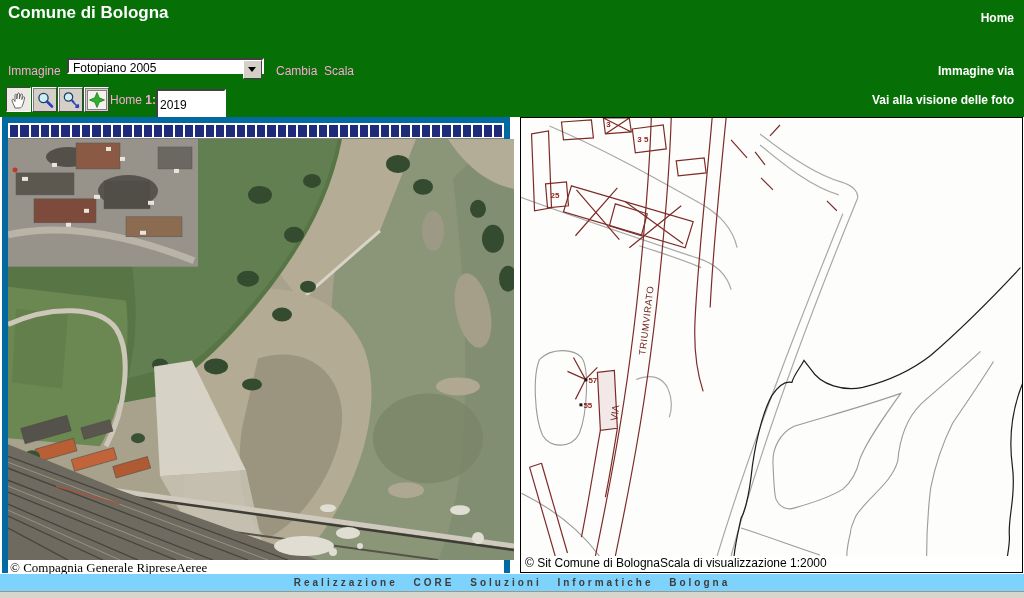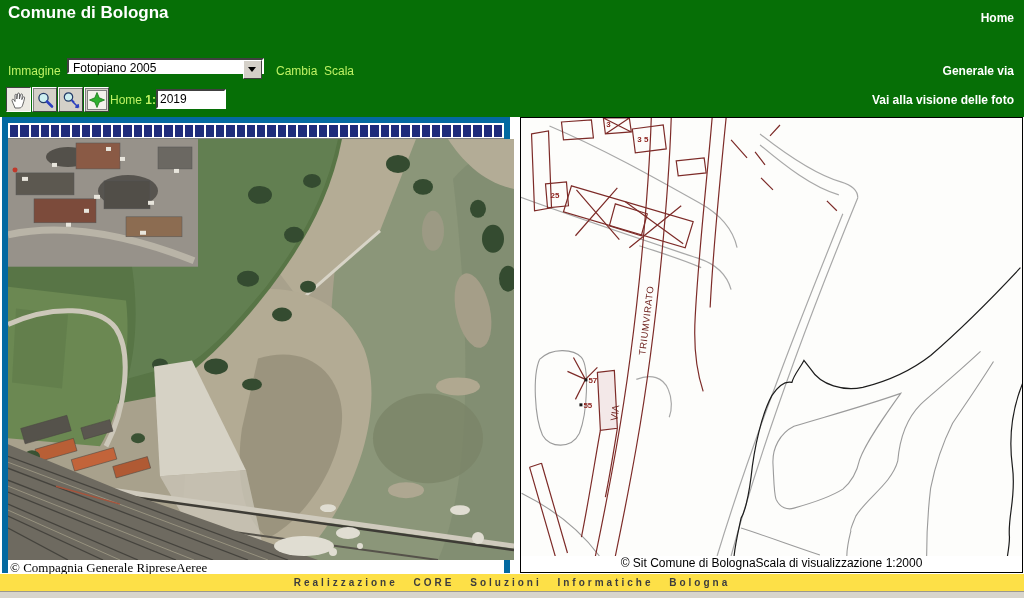--- a/index.html
+++ b/index.html
@@ -4,71 +4,71 @@
 <style>
   html,body{margin:0;padding:0;}
   .page{position:relative;width:1024px;height:598px;background:#ffffff;overflow:hidden;
         font-family:"Liberation Sans",sans-serif;-webkit-font-smoothing:none;}
   
   .header{position:absolute;left:0;top:0;width:1024px;height:117px;background:#066f06;}
   .h-title{position:absolute;left:8px;top:3px;color:#fff;font-size:17px;font-weight:bold;}
   .h-sub{position:absolute;left:8px;top:24px;color:#fff;font-size:12.5px;}
   .navlink{position:absolute;right:10px;color:#fff;font-size:12px;font-weight:bold;cursor:pointer;white-space:nowrap;}
   .nav-home{top:11px;} .nav-ricerca{top:64px;} .nav-vai{top:93px;}
-  .lbl{position:absolute;color:#bef264;font-size:12px;}
+  .lbl{position:absolute;color:#f9a8d4;font-size:12px;}
   .immagine{left:8px;top:64px;}
   .cambia{left:276px;top:64px;cursor:pointer;} .info{left:324px;top:64px;cursor:pointer;}
   
   .dd{position:absolute;left:67px;top:58px;width:197px;height:16px;background:#fff;
       border:2px solid;border-color:#404040 #fff #fff #404040;box-sizing:border-box;cursor:pointer;}
   .dd-text{position:absolute;left:4px;top:1px;font-size:12px;color:#000;}
   .dd-btn{position:absolute;right:0;top:0;width:17px;height:17px;background:#d4d0c8;
       border:1px solid;border-color:#fff #404040 #404040 #fff;}
   .dd-arrow{position:absolute;left:4px;top:6px;width:0;height:0;
       border-left:4px solid transparent;border-right:4px solid transparent;border-top:5px solid #000;}
   
   .tools{position:absolute;left:6px;top:87px;display:flex;}
   .tbtn{width:25px;height:25px;margin-right:1px;background:#d4d0c8;cursor:pointer;
       border:1px solid;border-color:#fff #404040 #404040 #fff;box-shadow:1px 1px 0 #808080 inset;
       display:flex;align-items:center;justify-content:center;box-sizing:border-box;}
   .tbtn.pressed{background:#eceae3;border-color:#404040 #fff #fff #404040;box-shadow:none;}
   .scala{left:110px;top:93px;} .scala b{font-size:12px;}
   .scala-input{position:absolute;left:156px;top:89px;width:62px;height:16px;background:#fff;
-      border:2px solid;border-color:#404040 #fff #fff #404040;font-size:12px;padding:0 2px;
+      border:2px solid;border-color:#404040 #fff #fff #404040;font-size:12px;padding:6px 2px;
       font-family:"Liberation Sans",sans-serif;}
   
   .panel-left{position:absolute;left:2px;top:117px;width:508px;height:456px;background:#fff;
       border:6px solid #0369a1;box-sizing:border-box;}
   .progress{height:16px;background:#fff;border-bottom:1px solid #808080;display:flex;gap:2px;
       padding:2px 2px 1px 2px;box-sizing:border-box;}
   .pblk{flex:1;background:#1e2b7b;}
   .credit-left{height:17px;background:#fff;font-family:"Liberation Serif",serif;font-size:13px;
       color:#000;padding-left:2px;line-height:16px;}
   .panel-right{position:absolute;left:520px;top:117px;width:503px;height:456px;background:#fdfdfb;
       border:1px solid #000;box-sizing:border-box;}
   .credit-right{height:16px;background:#fff;font-size:12px;color:#000;display:flex;
-      justify-content:center;padding:0 4px;line-height:15px;}
+      justify-content:flex-start;padding:0 4px;line-height:15px;}
   svg{display:block;}
   
-  .footer{position:absolute;left:0;top:574px;width:1024px;height:17px;background:#fde047;
+  .footer{position:absolute;left:0;top:574px;width:1024px;height:17px;background:#7dd3fc;
       text-align:center;font-size:10px;font-weight:bold;color:#3d3d3d;letter-spacing:3px;
       word-spacing:10px;line-height:17px;}
   .bottom-strip{position:absolute;left:0;top:591px;width:1024px;height:7px;background:#d8d5cc;
       border-top:1px solid #9a978e;box-sizing:border-box;}
 </style>
 </head>
 <body>
 
 <div class="page">
 
   <div class="header">
     <div class="h-title">Comune di Bologna</div>
 
     <div class="navlink nav-home">Home</div>
-    <div class="navlink nav-ricerca">Generale via</div>
+    <div class="navlink nav-ricerca">Immagine via</div>
     <div class="navlink nav-vai">Vai alla visione delle foto</div>
 
     <div class="lbl immagine">Immagine</div>
 
     <div class="dd">
       <span class="dd-text">Fotopiano 2005</span>
       <span class="dd-btn">
         <span class="dd-arrow"></span>
       </span>
     </div>

